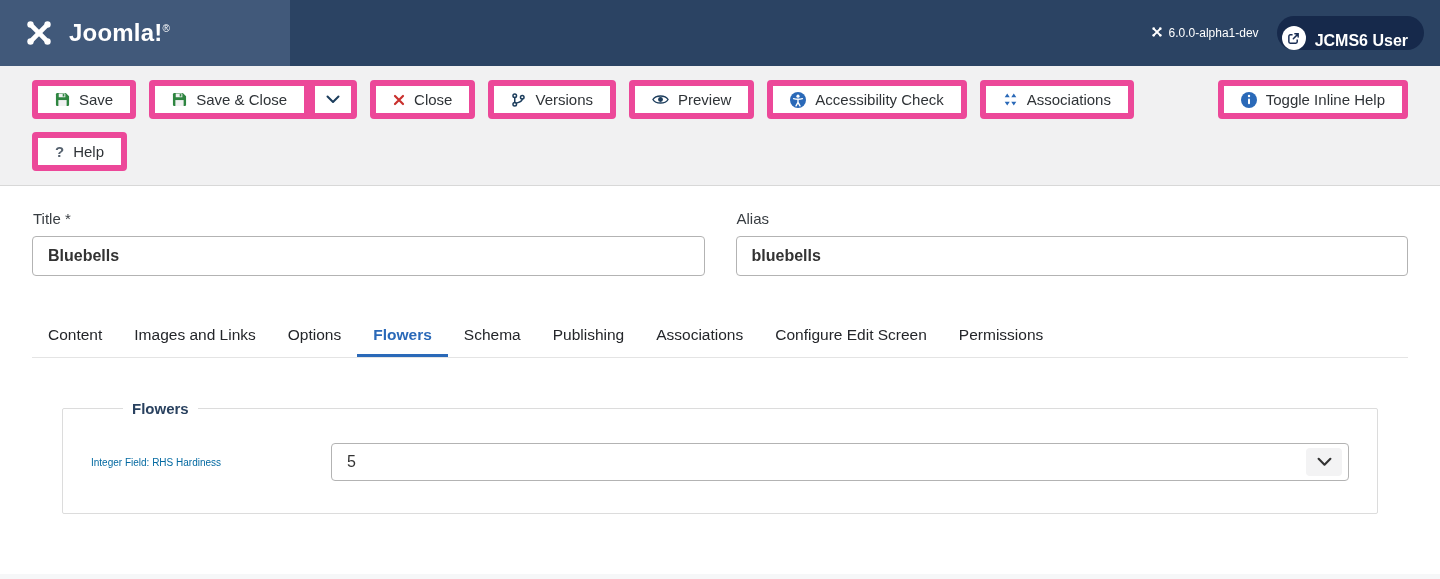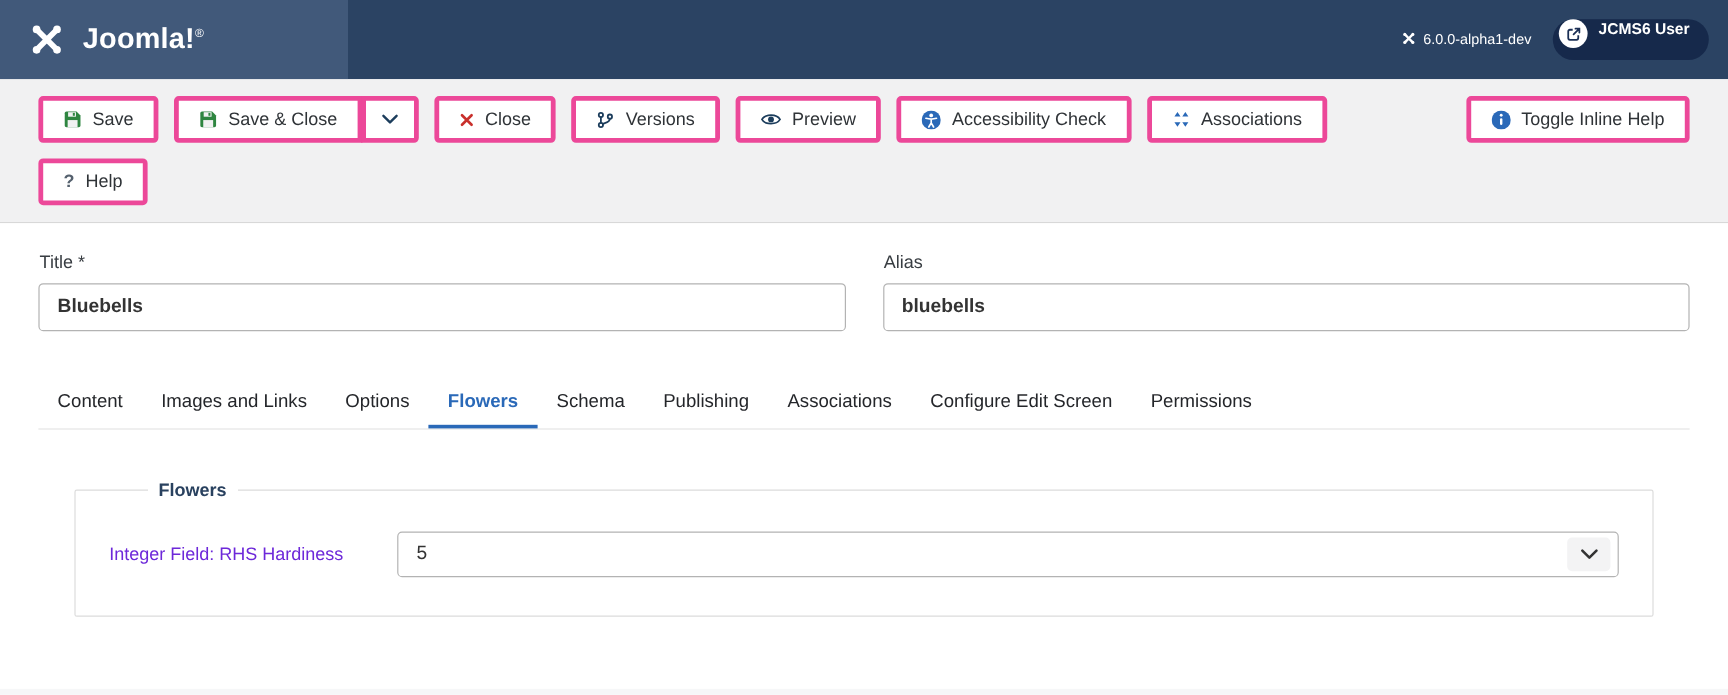--- a/index.html
+++ b/index.html
@@ -13,29 +13,29 @@
 
   
   .header { height: 66px; flex: 0 0 66px; background: #2b4363; color: #fff; display: flex; align-items: stretch; gap: 44px; }
   .brand { width: 290px; background: #41597a; display: flex; align-items: center; gap: 13px; padding-left: 22px; }
   .brand-name { font-size: 24px; font-weight: 700; letter-spacing: .2px; }
   .brand-reg { font-size: 10px; vertical-align: super; font-weight: 400; }
   .page-heading { display: flex; align-items: center; gap: 13px; padding-left: 24px; font-size: 19px; font-weight: 600; }
   .header-right { margin-left: auto; display: flex; align-items: center; gap: 18px; padding-right: 16px; }
   .version { display: flex; align-items: flex-start; gap: 6px; font-size: 12px; }
   .user-pill { background: #16294b; border: none; color: #fff; border-radius: 17px; height: 34px;
-    display: flex; align-items: flex-start; gap: 9px; padding: 0 16px 0 5px; font-size: 13px; font-weight: 700;
+    display: flex; align-items: flex-end; gap: 9px; padding: 0 16px 0 5px; font-size: 16px; font-weight: 700;
     font-family: inherit; cursor: pointer; }
   .pill-icon { width: 24px; height: 24px; background: #fff; border-radius: 50%; display: flex; align-items: center; justify-content: center; }
 
   
   .toolbar { background: #f1f1f2; border-bottom: 1px solid #d8d8d8; padding: 14px 32px; }
   .toolbar-row { display: flex; align-items: center; gap: 13px; }
   .toolbar-row + .toolbar-row { margin-top: 13px; }
-  .btn { height: 39px; background: #fff; border: 4px solid #ec4899; border-radius: 4px;
+  .btn { height: 39px; background: #fff; border: 6px solid #ec4899; border-radius: 4px;
     display: inline-flex; align-items: center; gap: 9px; padding: 0 17px; font-size: 15px; color: #2f3337;
     font-family: inherit; cursor: pointer; white-space: nowrap; }
   .btn-group { display: inline-flex; }
   .btn-group .btn.main { border-radius: 4px 0 0 4px; }
   .btn-group .btn.caret { border-radius: 0 4px 4px 0; margin-left: -1px; width: 48px; justify-content: center; padding: 0; }
   .push-right { margin-left: auto; }
   .qmark { color: #55616e; font-weight: 700; font-size: 15px; }
 
   
   .content { background: #fff; padding: 24px 32px 20px; }
@@ -46,21 +46,21 @@
 
   .tabs { margin-top: 38px; display: flex; border-bottom: 1px solid #e4e4e4; }
   .tab { background: none; border: none; border-bottom: 3px solid transparent; padding: 12px 16px 10px;
     font-size: 15.5px; color: #24262a; font-family: inherit; cursor: pointer; }
   .tab.active { color: #2a69b8; font-weight: 700; border-bottom-color: #2a69b8; }
 
   .tab-pane { padding: 42px 30px 40px; }
   fieldset.flowers { border: 1px solid #dcdcdc; border-radius: 2px; margin: 0; padding: 26px 28px 32px; }
   fieldset.flowers legend { font-size: 15px; font-weight: 700; color: #29415f; padding: 0 9px; margin-left: 32px; }
   .field-row { display: flex; align-items: center; }
-  .row-label { width: 240px; flex: 0 0 240px; font-size: 15px; color: #6d28d9; }
+  .row-label { width: 240px; flex: 0 0 240px; font-size: 10px; color: #0369a1; }
   .select { flex: 1; height: 38px; border: 1px solid #b3b3b3; border-radius: 4px; background: #fff;
     display: flex; align-items: center; justify-content: space-between; padding: 0 6px 0 15px;
     font-size: 16px; color: #333; cursor: pointer; }
   .select-chevron-box { width: 36px; height: 28px; background: #f3f3f4; border-radius: 4px;
     display: flex; align-items: center; justify-content: center; }
 
   svg { display: block; }
 </style>
 </head>
 <body>

